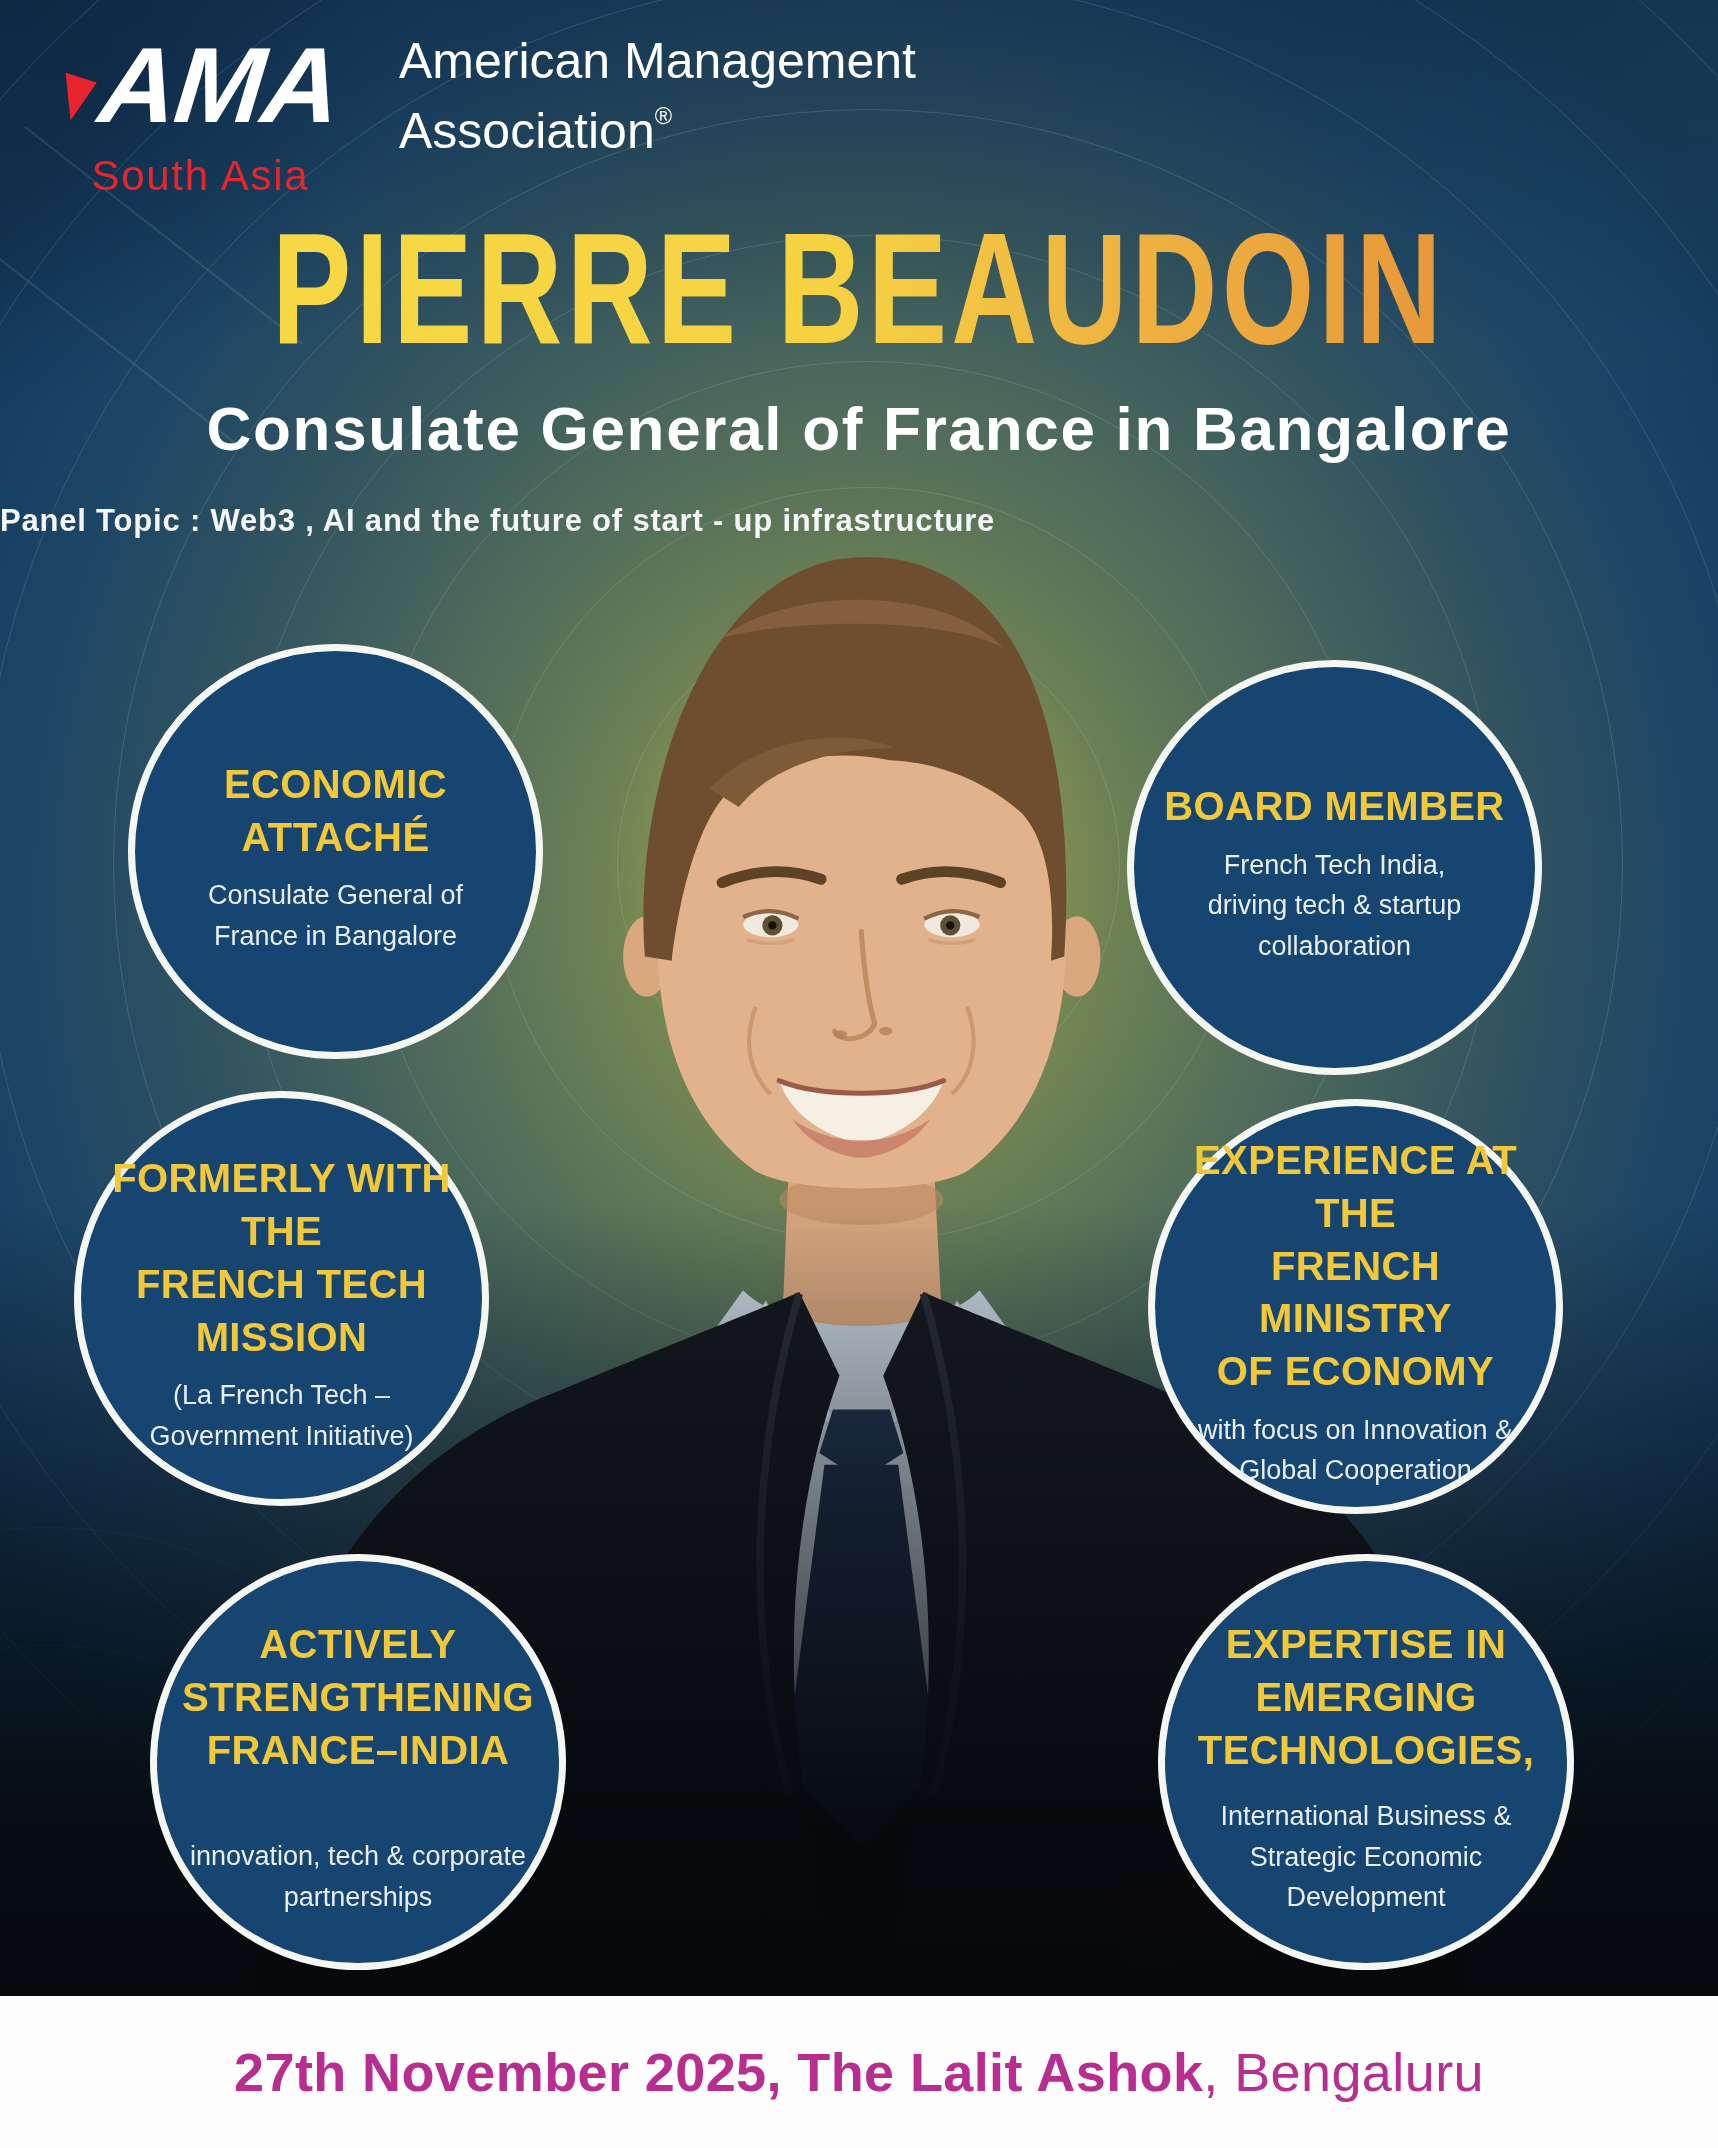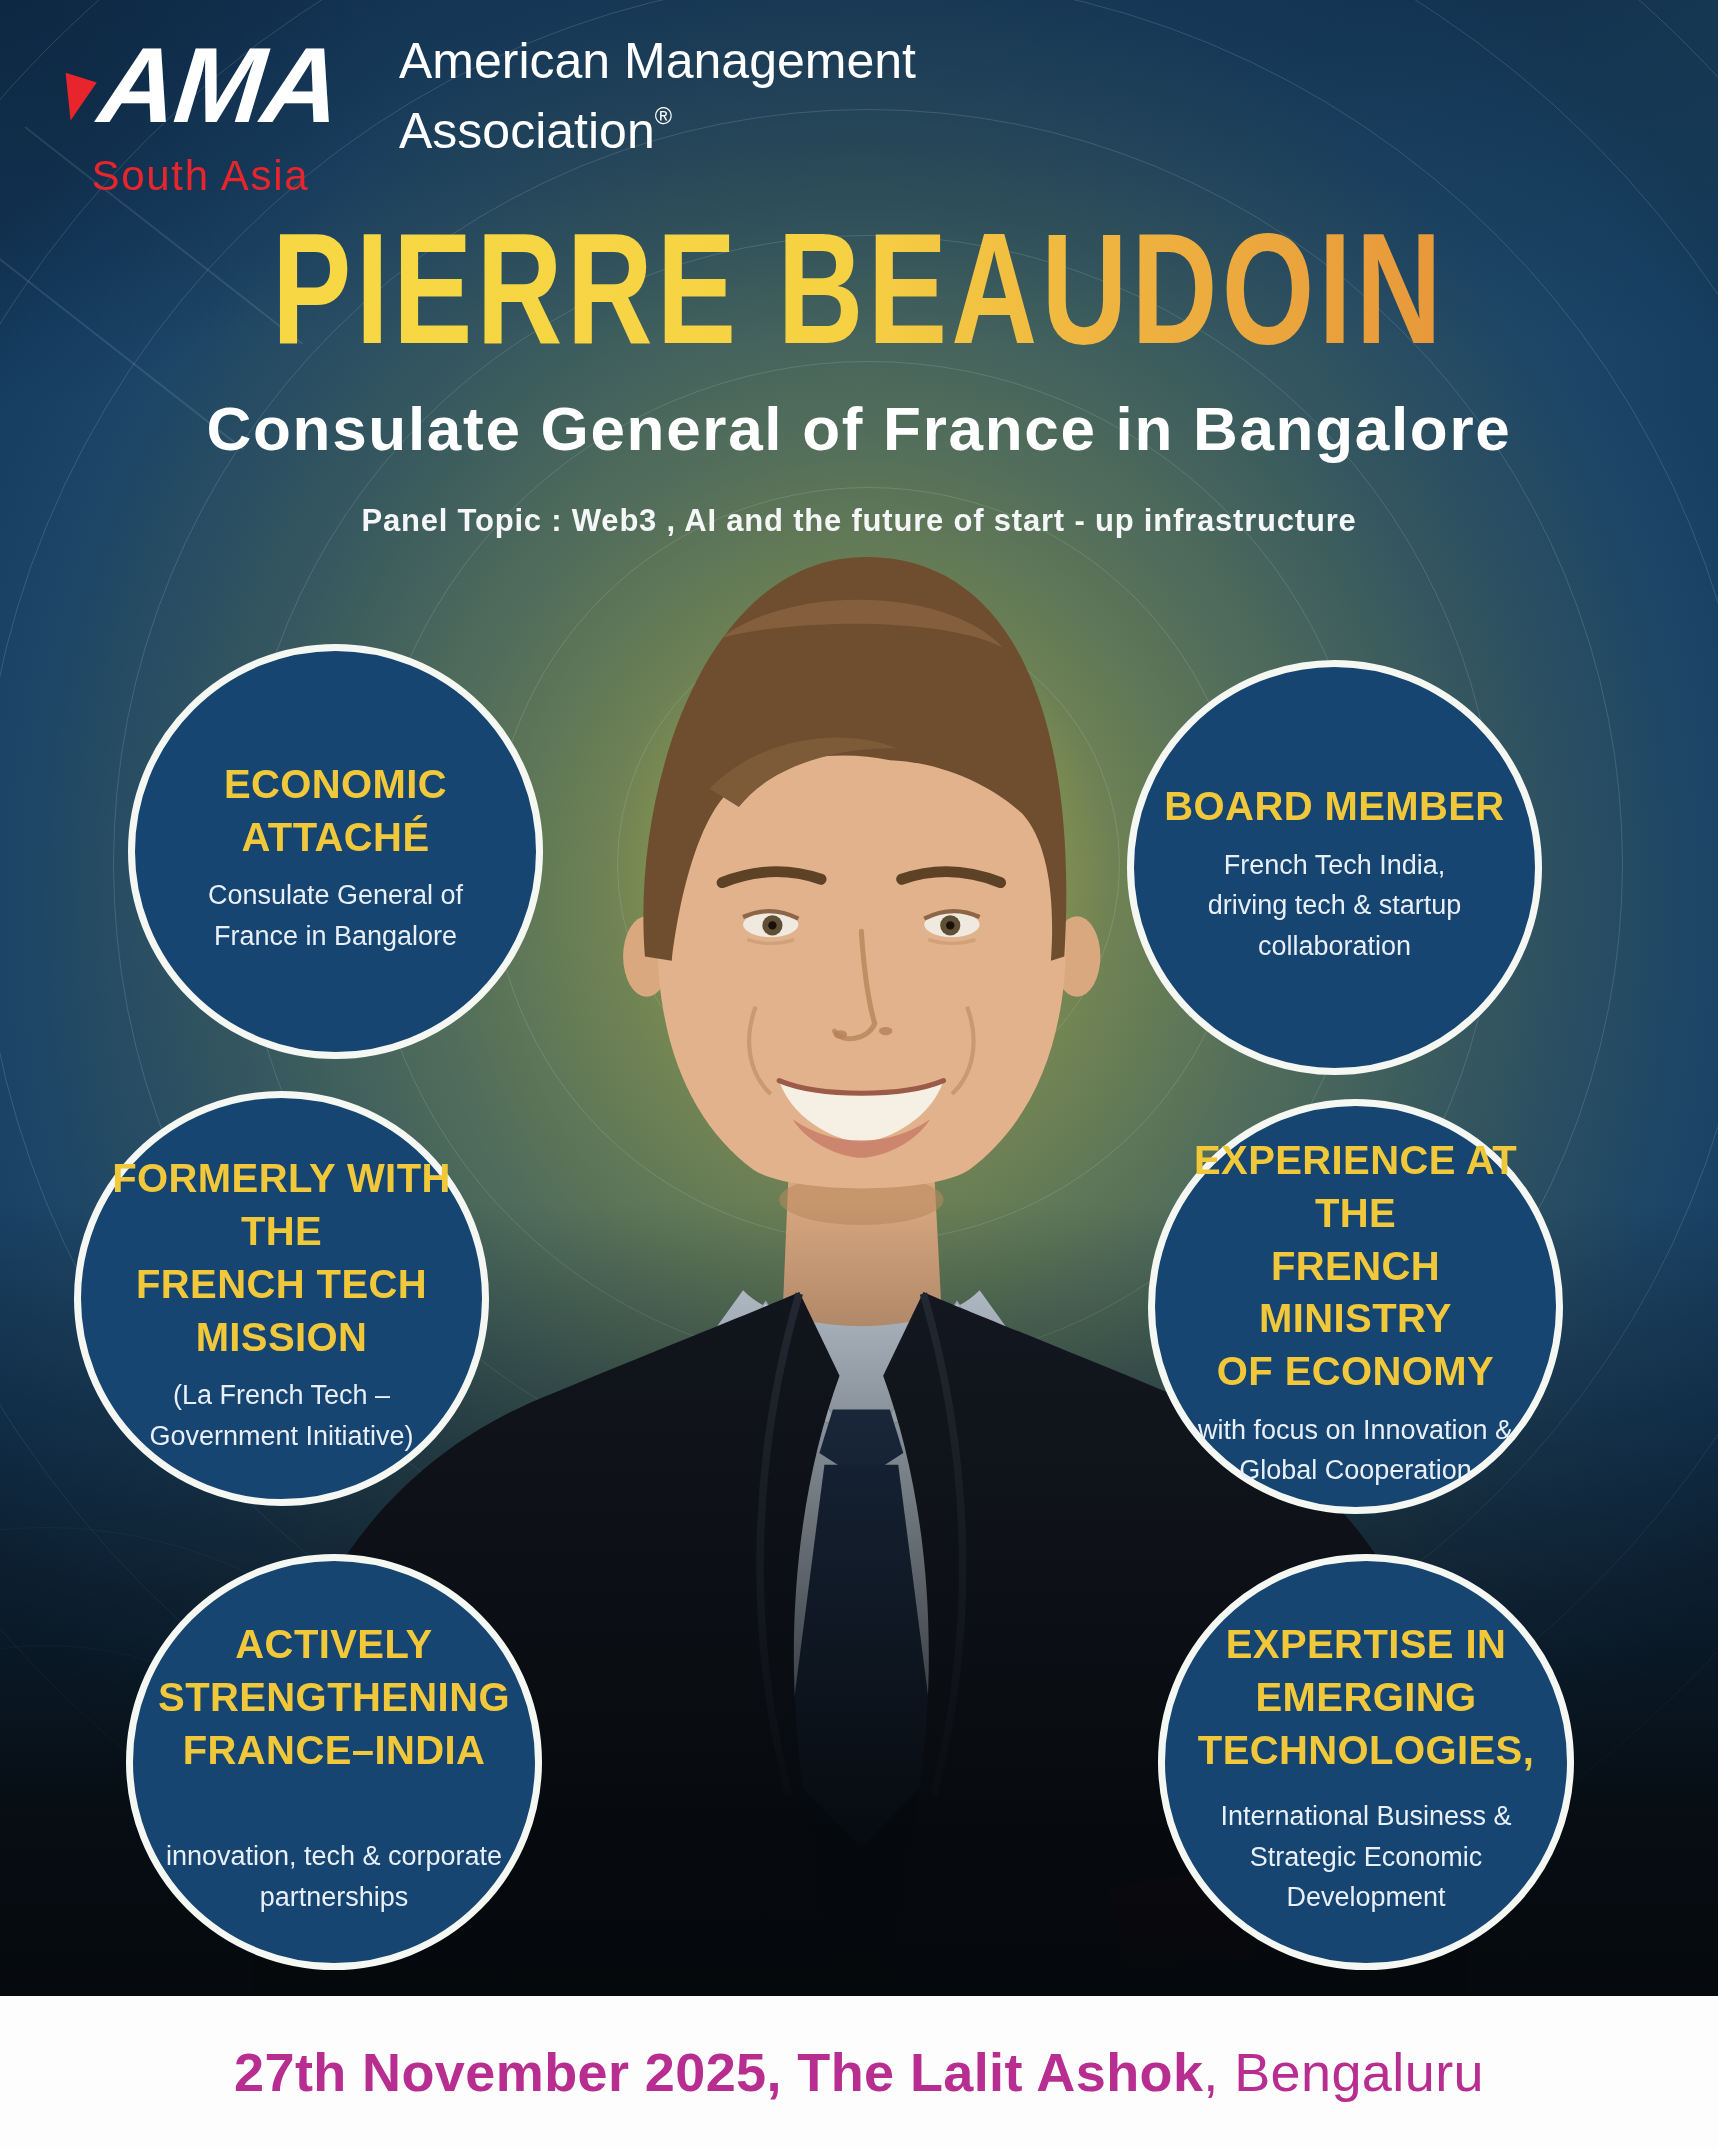--- a/index.html
+++ b/index.html
@@ -34,38 +34,38 @@
   .org-reg { font-size:23.5px; vertical-align:23.5px; }
 
   .big-title { position:absolute; left:0; top:210px; width:100%; text-align:center; z-index:25;
     font-size:119px; font-weight:700; letter-spacing:4.2px; line-height:1;
     transform:scaleY(1.32); transform-origin:top center; }
   .big-title span {
     background:linear-gradient(90deg, #f7d844 0%, #f6d243 48%, #efb340 72%, #e7983a 100%);
     -webkit-background-clip:text; background-clip:text; color:transparent; }
   .subtitle { position:absolute; left:0; top:393px; width:100%; text-align:center; z-index:25;
     color:#ffffff; font-size:62px; font-weight:700; letter-spacing:1.7px; }
-  .topic { position:absolute; left:0; top:503px; width:100%; text-align:center; z-index:25;
+  .topic { position:absolute; left:0; top:503px; width:100%; z-index:25;
     color:#f4f6f8; font-size:31px; font-weight:700; letter-spacing:0.8px; }
 
   .portrait { position:absolute; left:252px; top:537px; width:1217px; height:1489px; z-index:10; }
 
   .badge { position:absolute; width:415px; height:415px; border-radius:50%;
     background:#164571; border:7.6px solid #F4F7F2; z-index:30;
     display:flex; flex-direction:column; justify-content:center; align-items:center;
     text-align:center; padding:35px 23.5px 23.5px; }
   .badge-title { color:#F2C83B; font-weight:700; font-size:40px; line-height:1.32;
     white-space:pre-line; letter-spacing:0.4px; }
   .badge-desc { margin-top:11.7px; color:#E9EFF6; font-weight:400; font-size:27px;
     line-height:1.5; white-space:pre-line; }
   .b1 { left:128px;  top:644px; }
   .b2 { left:1127px; top:660px; }
   .b3 { left:74px;   top:1091px; }
   .b4 { left:1148px; top:1099px; }
-  .b5 { left:126px;  top:1554px; width:416px; height:416px;gap:48px; }
+  .b5 { left:150px;  top:1554px; width:416px; height:416px;gap:48px; }
   .b6 { left:1158px; top:1554px; width:416px; height:416px;gap:8px; }
 
   .footer-bar { position:absolute; left:0; bottom:0; width:100%; height:152px; background:#fdfdfd;
     z-index:40; display:flex; align-items:center; justify-content:center; }
   .footer-text { color:#B72D90; font-size:54px; letter-spacing:0.4px; }
   .footer-text .bold { font-weight:700; }
   .footer-text .light { font-weight:400; }
 </style>
 </head>
 <body>

